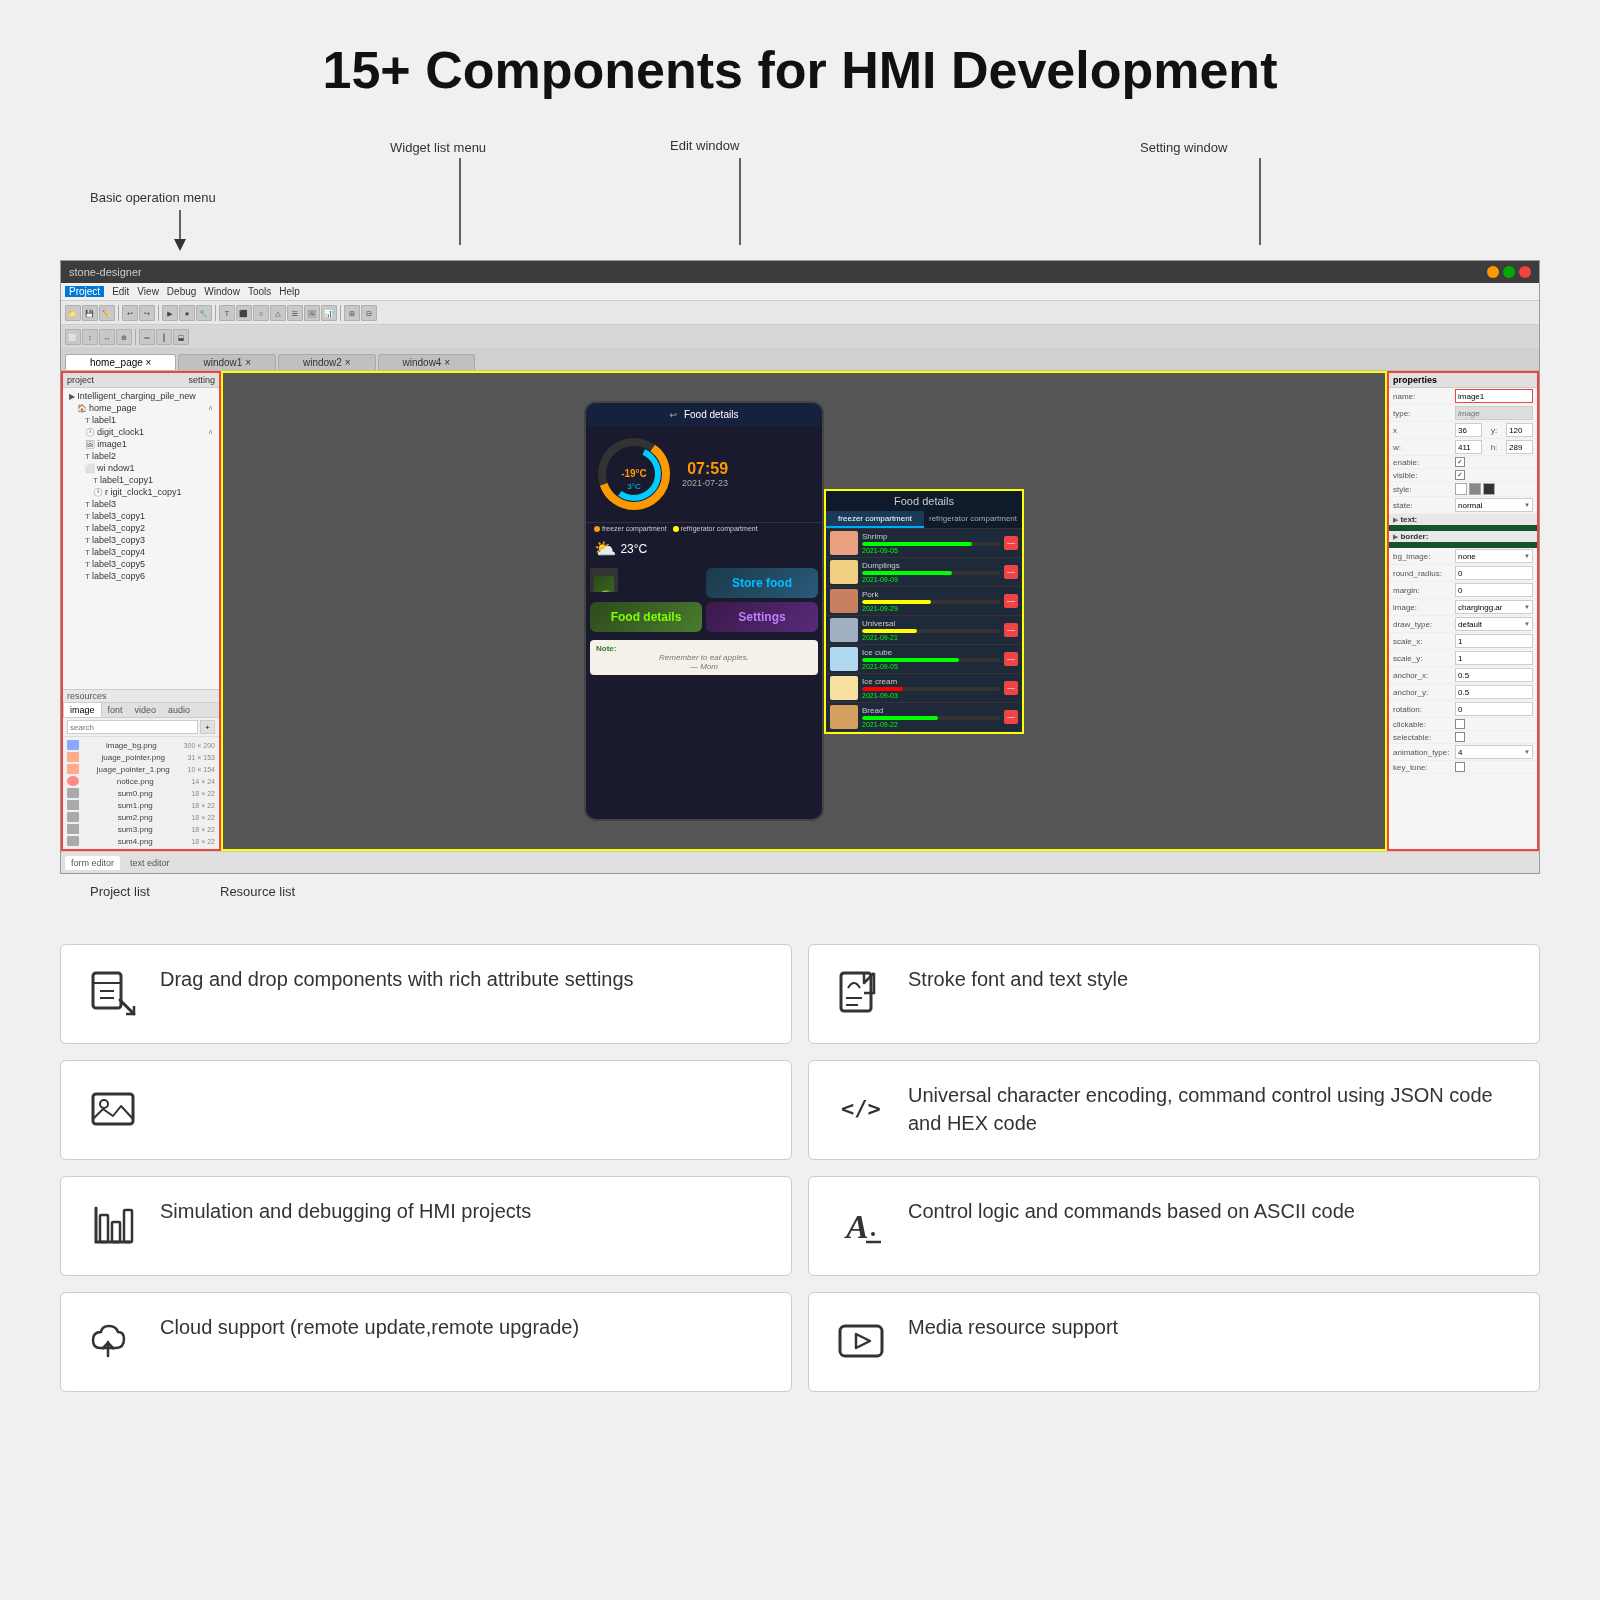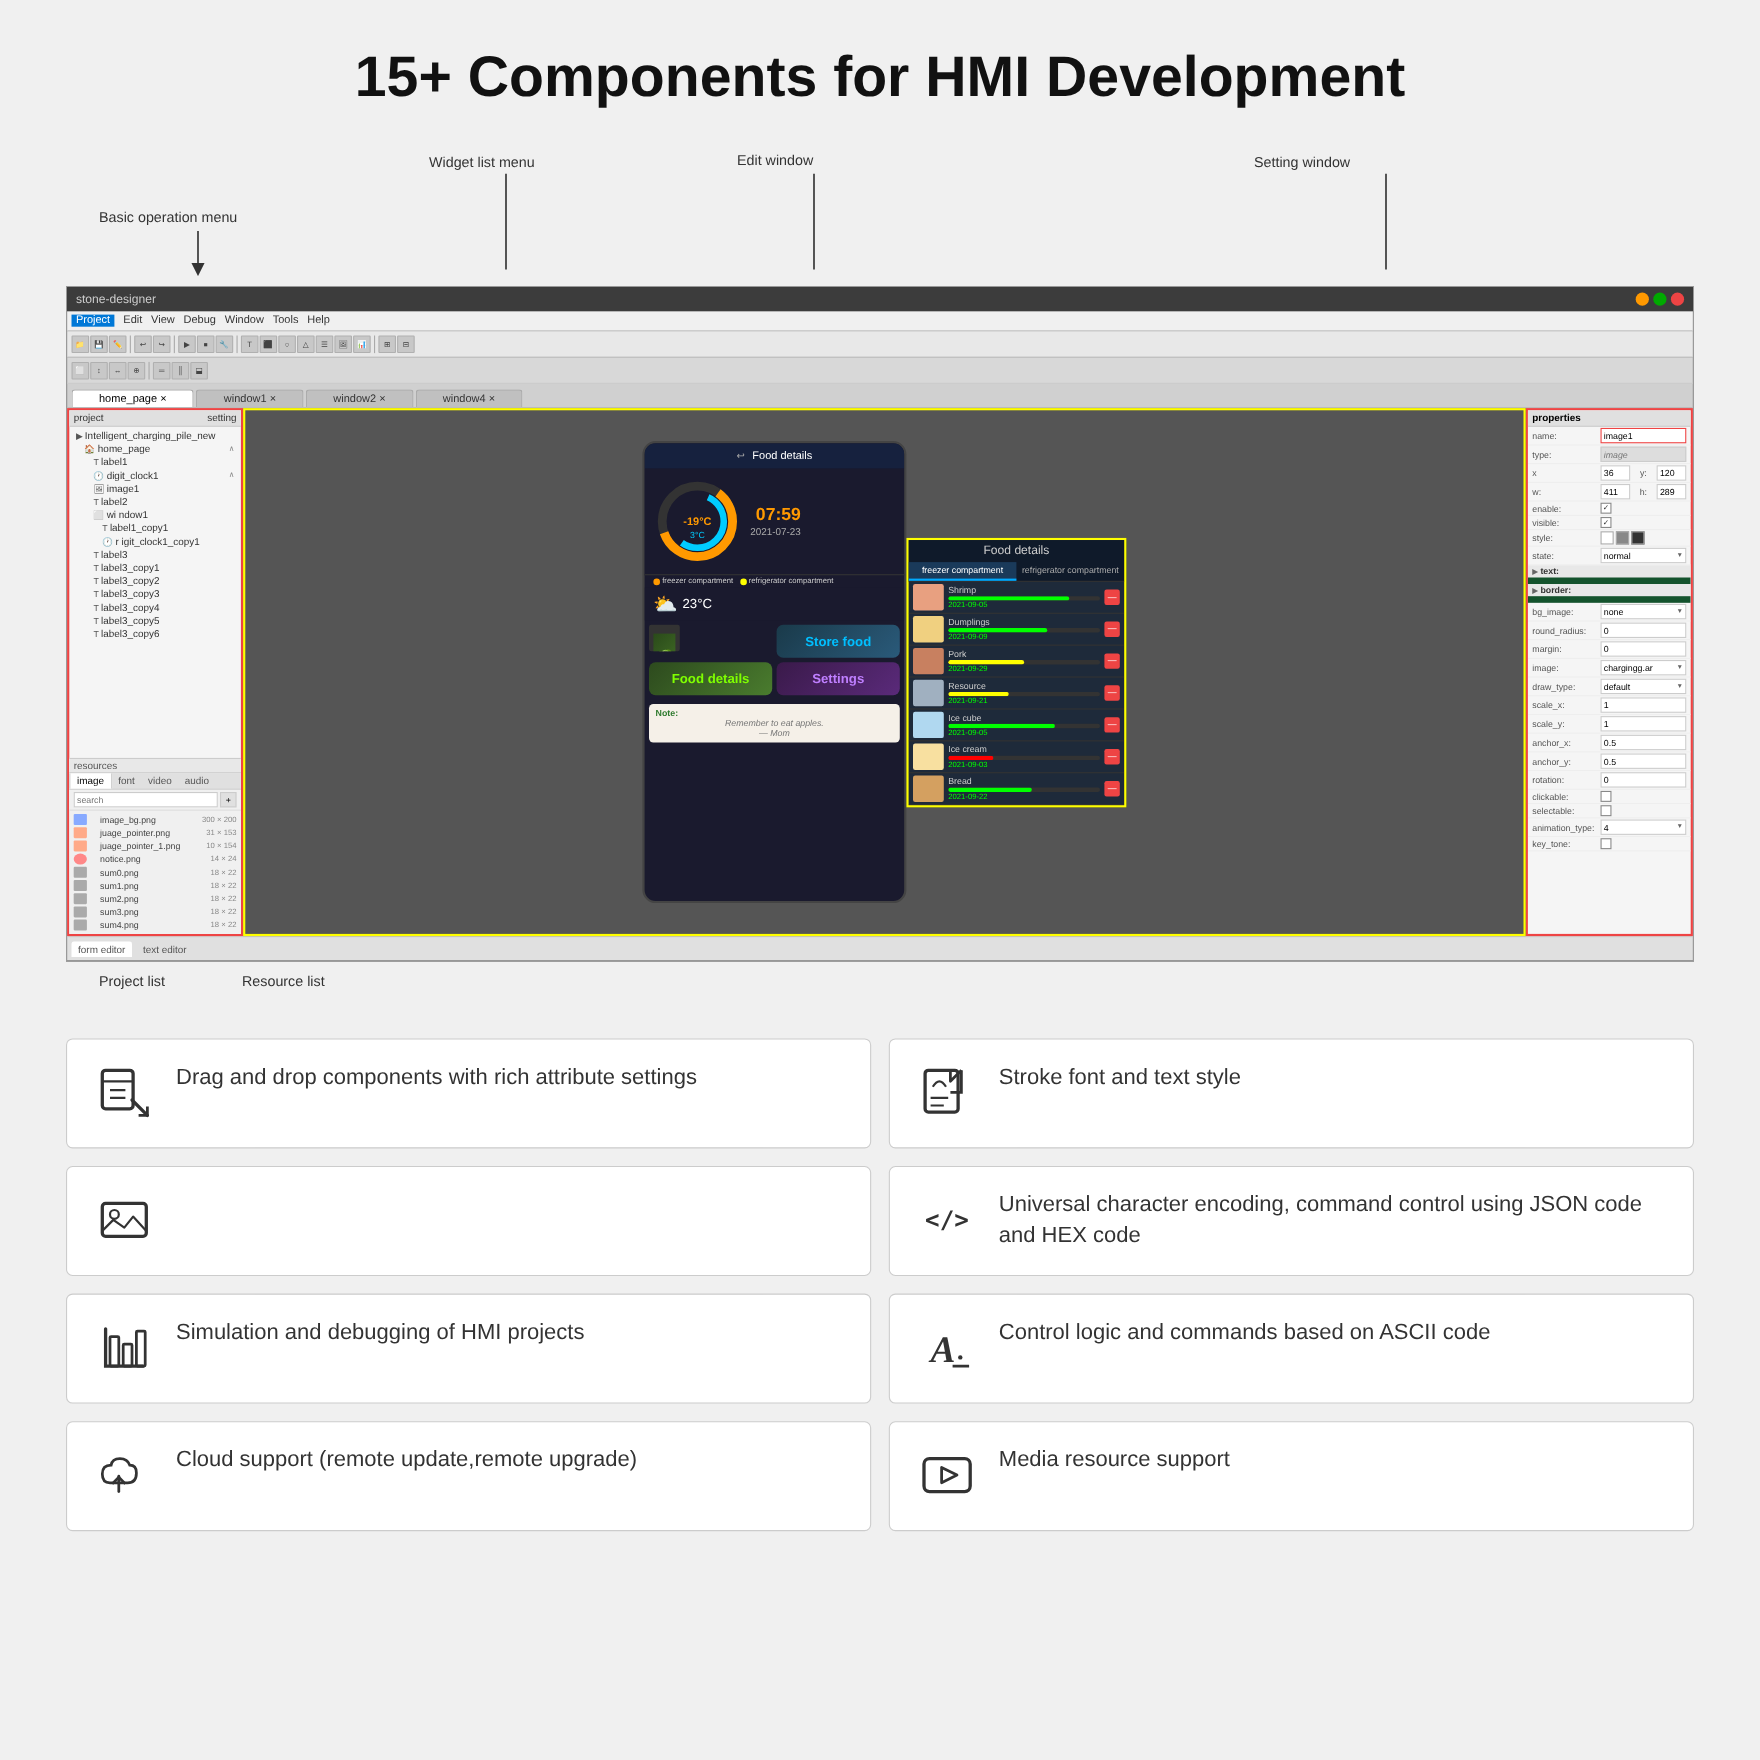--- a/index.html
+++ b/index.html
@@ -189,20 +189,21 @@
       overflow: hidden;
     }
 
     .resource-item {
       font-size: 8px;
       color: #444;
       padding: 1px 2px;
       display: flex;
       align-items: center;
       gap: 12px;
+      text-align: center;
     }
 
     .resource-item .res-icon {
       width: 12px;
       height: 10px;
       background: #aaa;
       display: inline-block;
       border-radius: 1px;
     }
 
@@ -1075,21 +1076,21 @@
                     <div class="food-bar-fill yellow" style="width:50%;"></div>
                   </div>
                   <div class="food-date">2021-09-29</div>
                 </div>
                 <div class="food-delete-btn">—</div>
               </div>
 
               <div class="food-row">
                 <div class="food-img" style="background:#a0b0c0;"></div>
                 <div class="food-info">
-                  <div class="food-name">Resource</div>
+                  <div class="food-name">Universal</div>
                   <div class="food-bar">
                     <div class="food-bar-fill yellow" style="width:40%;"></div>
                   </div>
                   <div class="food-date">2021-09-21</div>
                 </div>
                 <div class="food-delete-btn">—</div>
               </div>
 
               <div class="food-row">
                 <div class="food-img" style="background:#b0d8f0;"></div>

